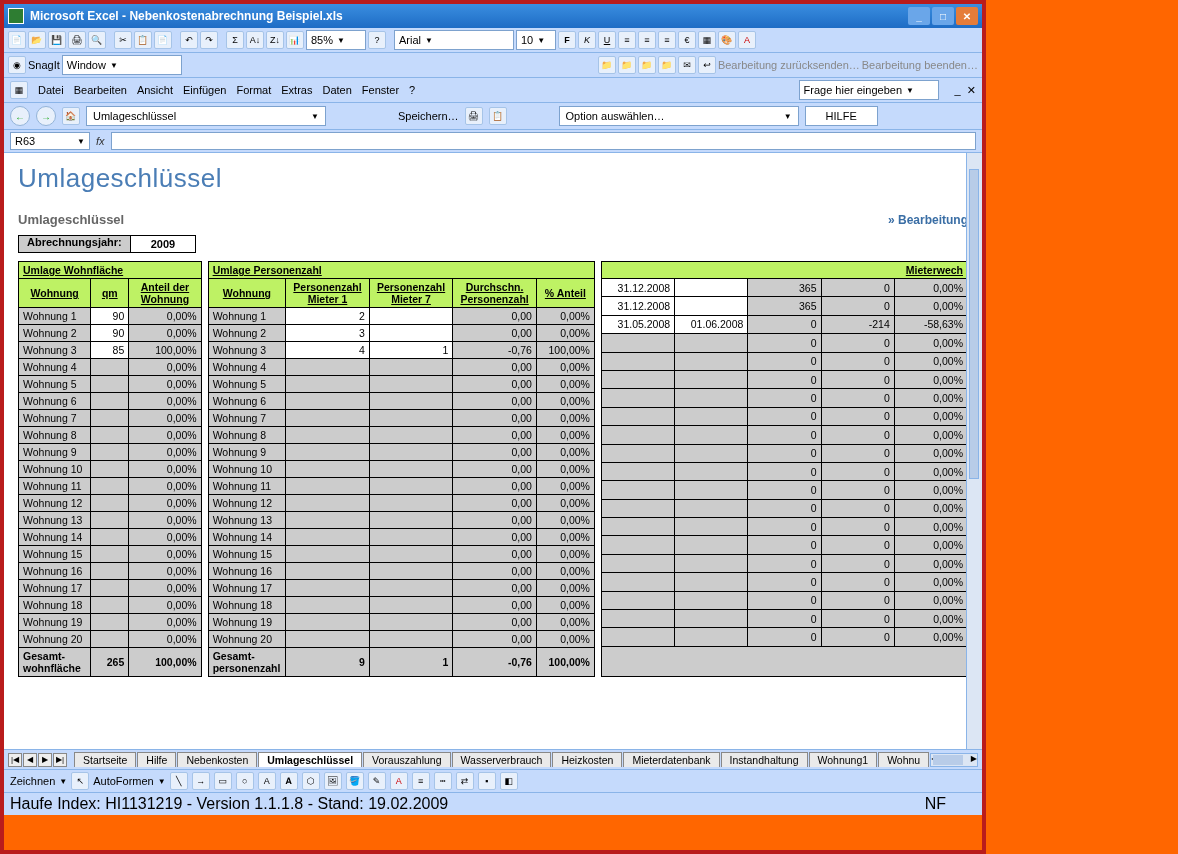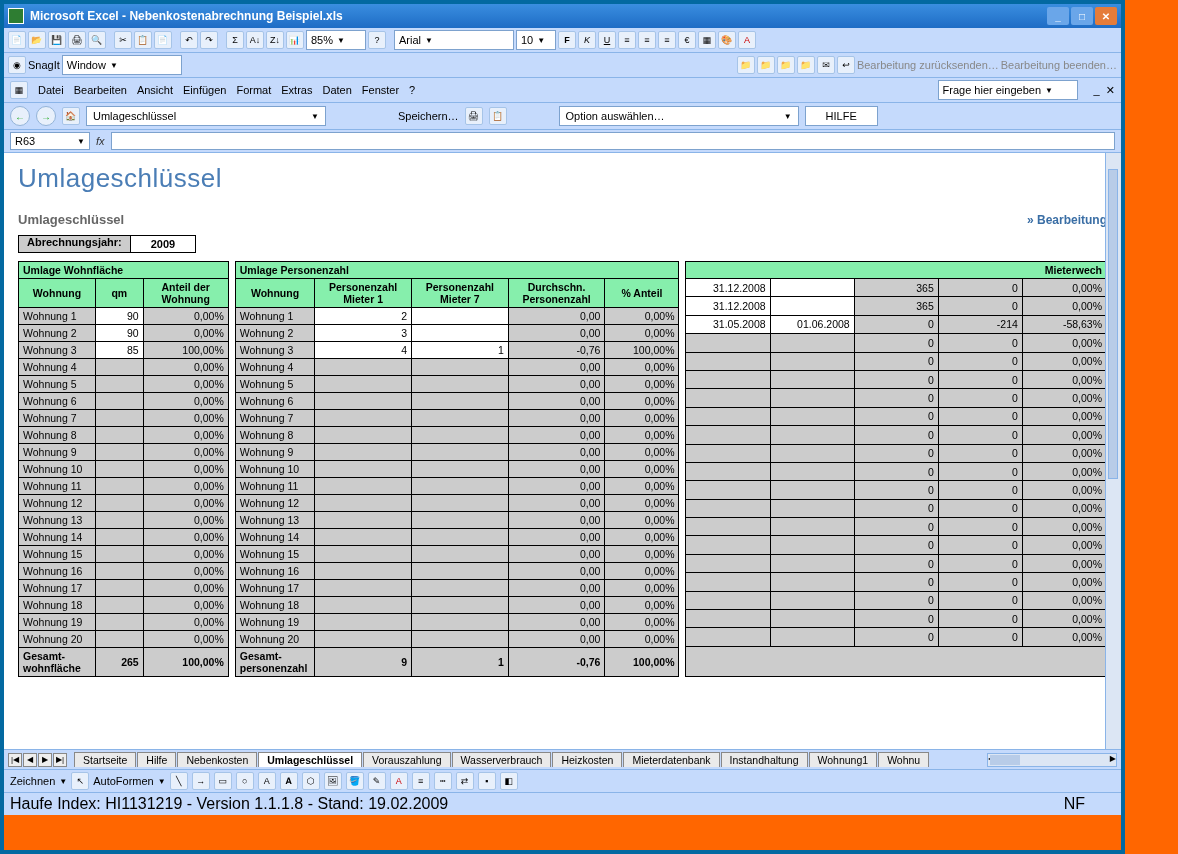--- a/index.html
+++ b/index.html
@@ -1,17 +1,17 @@
 <!DOCTYPE html>
 <html><head>
 <meta charset="utf-8">
 <style>
 * { box-sizing: border-box; margin: 0; padding: 0; }
 body { font-family: Tahoma, Arial, sans-serif; font-size: 11px; background: #ff6600; width: 1178px; height: 854px; overflow: hidden; }
-.frame { border: 4px solid #0369a1; width: 1125px; height: 854px; }
+.frame { border: 4px solid #b91c1c; width: 986px; height: 854px; }
 .titlebar { background: linear-gradient(to bottom, #3a8ee0, #1e6cc5); color: #fff; height: 24px; display: flex; align-items: center; padding: 0 4px; font-size: 12px; }
 .titlebar .icon { width: 16px; height: 16px; background: #2e7d32; margin-right: 6px; display: inline-block; border: 1px solid #fff; }
 .titlebar .title { font-weight: bold; }
 .titlebar .spacer { flex: 1; }
 .winbtn { width: 22px; height: 18px; margin-left: 2px; display: flex; align-items: center; justify-content: center; font-weight: bold; font-size: 10px; border-radius: 2px; }
 .minbtn { background: #6aa6e9; }
 .maxbtn { background: #6aa6e9; }
 .closebtn { background: #e57c3a; }
 .toolbar { background: #c5dafc; border-bottom: 1px solid #8ab4e8; padding: 2px 4px; display: flex; align-items: center; gap: 2px; font-size: 11px; }
 .tbtn { width: 18px; height: 18px; background: #e8f0fb; border: 1px solid #a6c4e8; border-radius: 2px; display: inline-flex; align-items: center; justify-content: center; font-size: 9px; }
@@ -34,21 +34,21 @@
 .page-title { font-size: 26px; color: #4a7db5; font-weight: normal; margin-bottom: 18px; letter-spacing: 0.5px; }
 .subheader { display: flex; align-items: center; margin-bottom: 8px; }
 .subtitle { font-size: 13px; color: #666; font-weight: bold; }
 .startseite { margin-left: auto; color: #3a6ea5; font-weight: bold; font-size: 12px; }
 .yearbox { border: 1px solid #000; background: #ccc; display: inline-flex; margin-bottom: 8px; }
 .yearbox .lbl { padding: 0 8px; font-weight: bold; border-right: 1px solid #000; }
 .yearbox .val { padding: 2px 20px; background: #fff; font-weight: bold; }
 .tables { display: flex; gap: 6px; }
 table { border-collapse: collapse; font-size: 10.5px; }
 th, td { border: 1px solid #000; padding: 2px 4px; height: 16px; vertical-align: middle; }
-th { background: #86efac; font-weight: bold; text-align: center; }
+th { background: #bef264; font-weight: bold; text-align: center; text-decoration: underline; }
 thead .group-header th { text-align: left; padding-left: 4px; }
 td { background: #ccc; }
 td.txt { text-align: left; }
 td.num { text-align: right; }
 td.white { background: #fff; }
 tfoot td { font-weight: bold; background: #ccc; }
 .t1 { width: 218px; }
 .t1 col:nth-child(1){width:78px}.t1 col:nth-child(2){width:50px}.t1 col:nth-child(3){width:88px}
 .t2 { width: 460px; }
 .t2 col:nth-child(1){width:80px}.t2 col:nth-child(2){width:100px}.t2 col:nth-child(3){width:100px}.t2 col:nth-child(4){width:100px}.t2 col:nth-child(5){width:78px}

